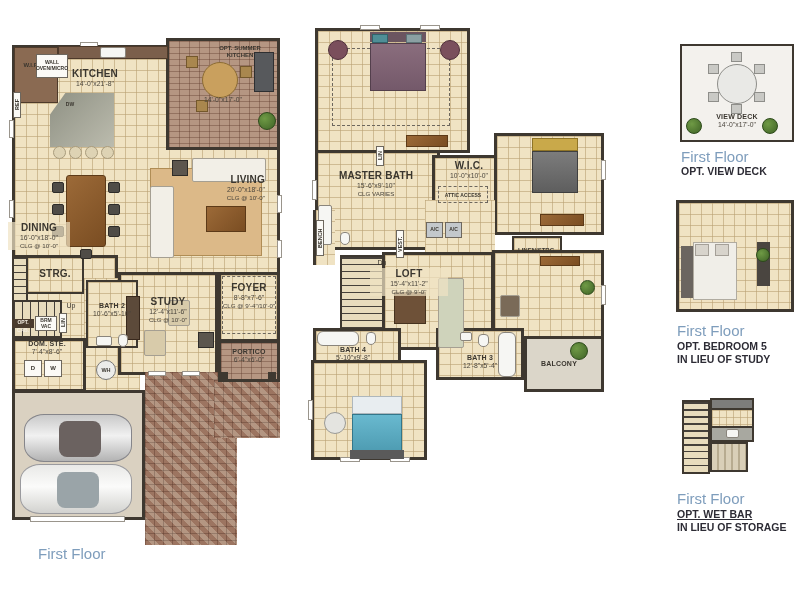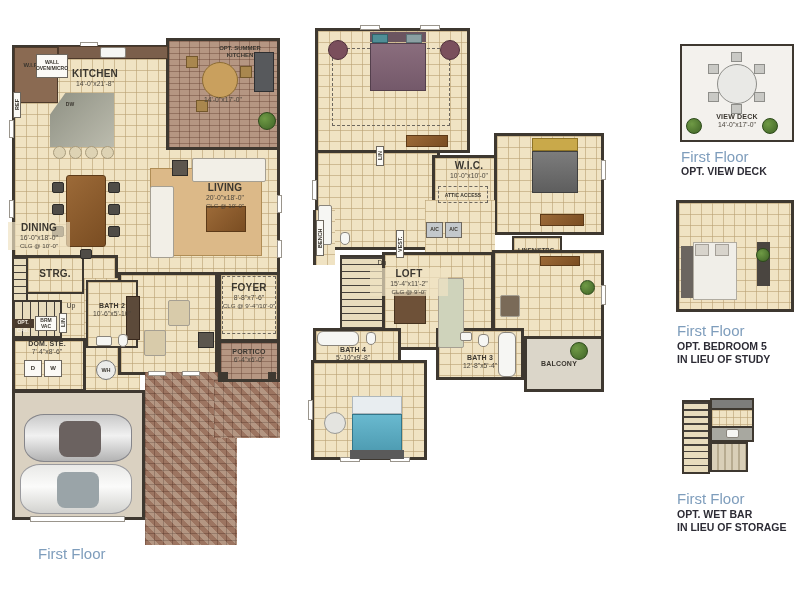--- a/index.html
+++ b/index.html
@@ -157,21 +157,21 @@
   <div class="label" style="left:50px;top:68px;width:90px;">
     <div class="rname">KITCHEN</div>
     <div class="rdims">14'-0"x21'-8"</div>
   </div>
   <div class="label" style="left:206px;top:45px;width:68px;">
     <div class="rname-sm">OPT. SUMMER KITCHEN</div>
   </div>
   <div class="label" style="left:172px;top:96px;width:102px;">
     <div class="rdims">14'-0"x17'-0"</div>
   </div>
-  <div class="label" style="left:185px;top:182px;width:80px;">
+  <div class="label" style="left:185px;top:174px;width:80px;text-align:right;">
     <div class="rname">LIVING</div>
     <div class="rdims">20'-0"x18'-0"</div>
     <div class="rclg">CLG @ 10'-0"</div>
   </div>
   <div class="label" style="left:8px;top:222px;width:62px;background:rgba(240,227,195,.7);">
     <div class="rname">DINING</div>
     <div class="rdims">16'-0"x18'-0"</div>
     <div class="rclg">CLG @ 10'-0"</div>
   </div>
   <div class="label" style="left:26px;top:268px;width:58px;">
@@ -185,20 +185,25 @@
       <span>BRM VAC</span>
     </div>
   <div class="vtext" style="left:59px;top:313px;height:20px;"><span>LIN</span></div>
   <div class="label" style="left:86px;top:302px;width:52px;">
     <div class="rname" style="font-size:7px;">BATH 2</div>
     <div class="rdims">10'-6"x5'-10"</div>
   </div>
   <div class="label" style="left:12px;top:340px;width:70px;">
     <div class="rname" style="font-size:7px;">DOM. STE.</div>
     <div class="rdims">7'-4"x8'-6"</div>
+  </div>
+  <div class="label" style="left:128px;top:296px;width:80px;">
+    <div class="rname">STUDY</div>
+    <div class="rdims">12'-4"x11'-6"</div>
+    <div class="rclg">CLG @ 10'-0"</div>
   </div>
   <div class="dashbox" style="left:222px;top:276px;width:54px;height:58px;"></div>
   <div class="label" style="left:222px;top:282px;width:54px;">
     <div class="rname">FOYER</div>
     <div class="rdims">8'-8"x7'-6"</div>
     <div class="rclg">CLG @ 9'-4"/10'-0"</div>
   </div>
   <div class="label" style="left:220px;top:348px;width:58px;">
     <div class="rname" style="font-size:7px;">PORTICO</div>
     <div class="rdims">6'-4"x6'-0"</div>
@@ -265,20 +270,25 @@
   <div class="fix" style="left:460px;top:332px;width:12px;height:9px;"></div>
 
   <div class="abs" style="left:352px;top:396px;width:50px;height:18px;background:#e8edf0;border:1px solid #aeb7bc;"></div>
   <div class="abs" style="left:352px;top:414px;width:50px;height:38px;background:linear-gradient(#69b9cf,#4e9cb2);border:1px solid #33768a;"></div>
   <div class="abs" style="left:350px;top:450px;width:54px;height:9px;background:#5a5a5a;"></div>
   <div class="abs" style="left:324px;top:412px;width:22px;height:22px;border-radius:50%;background:#e4e4e0;border:1px solid #9a9a96;"></div>
 
   <div class="plant" style="left:570px;top:342px;width:18px;height:18px;"></div>
 
   <div class="vtext" style="left:376px;top:146px;height:20px;"><span>LIN</span></div>
+  <div class="label" style="left:322px;top:170px;width:108px;">
+    <div class="rname">MASTER BATH</div>
+    <div class="rdims">15'-6"x9'-10"</div>
+    <div class="rclg">CLG VARIES</div>
+  </div>
   <div class="label" style="left:430px;top:160px;width:78px;">
     <div class="rname">W.I.C.</div>
     <div class="rdims">10'-0"x10'-0"</div>
   </div>
   <div class="dashbox" style="left:438px;top:186px;width:50px;height:17px;display:flex;align-items:center;justify-content:center;font-size:5px;font-weight:700;color:#3a362f;text-align:center;">
       <span>ATTIC ACCESS</span>
     </div>
   <div class="label" style="left:512px;top:247px;width:50px;">
     <div class="rname-sm">LINEN/STRG.</div>
   </div>
@@ -332,16 +342,16 @@
   <div class="cap-opt" style="left:677px;top:340px;">OPT. BEDROOM 5</div>
   <div class="cap-opt" style="left:677px;top:353px;">IN LIEU OF STUDY</div>
 
   <div class="room2 stairsH" style="left:682px;top:400px;width:28px;height:74px;"></div>
   <div class="abs" style="left:710px;top:398px;width:44px;height:12px;background:#7d7d7b;border:2px solid #3e3830;"></div>
   <div class="abs tile tile-sm" style="left:710px;top:410px;width:44px;height:16px;border-left:2px solid #3e3830;border-right:2px solid #3e3830;"></div>
   <div class="abs" style="left:710px;top:426px;width:44px;height:16px;background:#a8a8a0;border:2px solid #3e3830;"></div>
   <div class="fix" style="left:726px;top:429px;width:13px;height:9px;"></div>
   <div class="abs" style="left:710px;top:442px;width:38px;height:30px;border:2px solid #3e3830;background:repeating-linear-gradient(to right,#d9cfb8 0 5px,#b7ab90 5px 7px);"></div>
   <div class="cap-blue" style="left:677px;top:490px;">First Floor</div>
-  <div class="cap-opt" style="left:677px;top:508px;">OPT. WET BAR</div>
+  <div class="cap-opt" style="left:677px;top:508px;text-decoration:underline;">OPT. WET BAR</div>
   <div class="cap-opt" style="left:677px;top:521px;">IN LIEU OF STORAGE</div>
 
 </div>
 
 </body></html>

